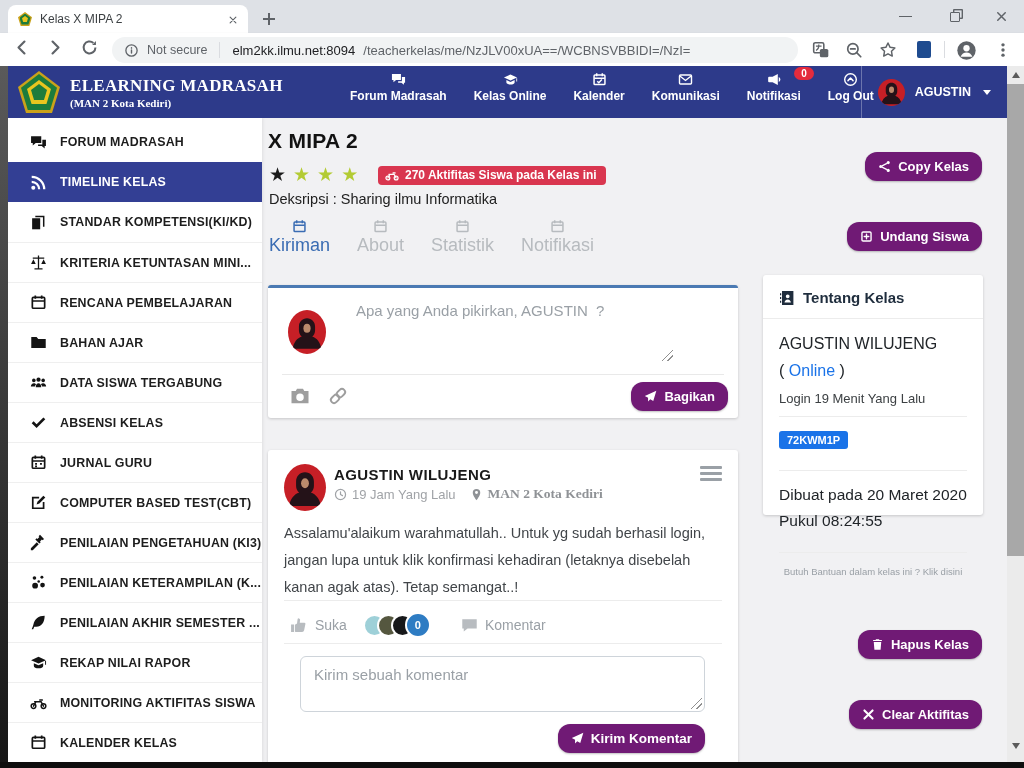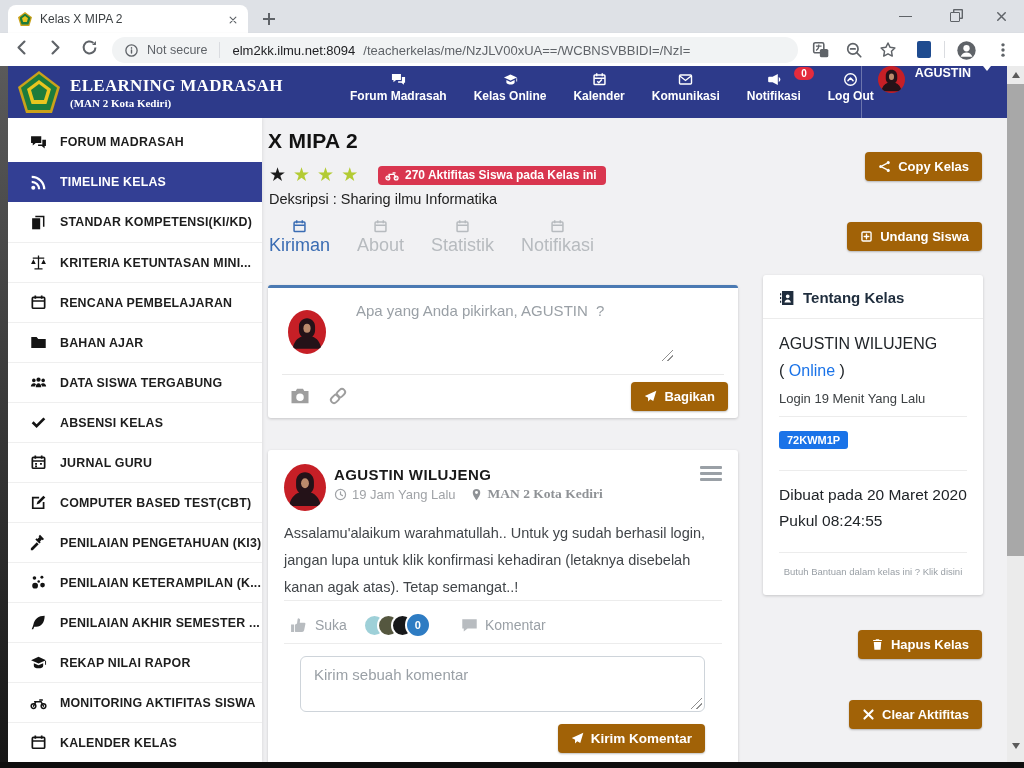--- a/index.html
+++ b/index.html
@@ -49,21 +49,21 @@
   .p2 { left:3px; top:3px; width:36px; height:36px; background:#1c7c3c; }
   .p3 { left:9px; top:9px; width:24px; height:24px; background:#e9c51f; }
   .p4 { left:13px; top:13px; width:16px; height:16px; background:#1c7c3c; }
   .brand-name { font-family:"Liberation Serif", serif; font-weight:bold; font-size:17px; letter-spacing:.3px; }
   .brand-sub { font-family:"Liberation Serif", serif; font-weight:bold; font-size:11px; margin-top:1px; }
   .nav-items { position:absolute; left:342px; top:6px; display:flex; gap:27px; }
   .nav-item { display:flex; flex-direction:column; align-items:center; gap:2px; position:relative; cursor:pointer; }
   .nav-item svg { width:15px; height:15px; color:#fff; }
   .nav-label { font-size:12px; font-weight:bold; white-space:nowrap; }
   .nav-badge { position:absolute; top:-5px; right:-13px; background:#e42b3d; color:#fff; font-size:10px; font-weight:bold; padding:1px 7px; border-radius:9px; }
-  .nav-right { position:absolute; right:0; top:0; height:52px; display:flex; gap:10px; padding:0 16px; border-left:1px solid rgba(255,255,255,.3); }
+  .nav-right { position:absolute; right:0; top:0; height:52px; display:flex; align-items:center; gap:10px; padding:0 16px; border-left:1px solid rgba(255,255,255,.3); }
   .avatar { border-radius:50%; background:#c61f26; overflow:hidden; position:relative; flex:none; }
   .avatar svg { position:absolute; left:0; top:0; width:100%; height:100%; }
   .av-sm { width:27px; height:27px; }
   .user-name { font-size:12.5px; font-weight:bold; }
   .caret { width:0; height:0; border-left:4px solid transparent; border-right:4px solid transparent; border-top:5px solid #fff; margin-left:2px; }
 
   
   .sidebar { position:absolute; left:8px; top:118px; width:254px; height:644px; background:#fff; box-shadow:1px 0 3px rgba(0,0,0,.08); z-index:6; }
   .sb-list { position:absolute; left:0; top:4px; width:254px; }
   .sb-item { height:40px; display:flex; align-items:center; gap:13px; padding-left:22px; cursor:pointer; }
@@ -92,21 +92,21 @@
   .card { background:#fff; box-shadow:0 1px 3px rgba(0,0,0,.18); border-radius:3px; }
   .composer { position:absolute; left:0; top:167px; width:470px; height:133px; border-top:3px solid #4b7ab3; }
   .composer .avatar { position:absolute; left:20px; top:22px; width:38px; height:44px; border-radius:50%; }
   .composer textarea { position:absolute; left:88px; top:14px; width:330px; height:58px; border:none; resize:none; outline:none; font-family:inherit; font-size:15px; color:#333; background:transparent; }
   .composer textarea::placeholder { color:#9aa0a6; }
   .rsz { position:absolute; width:11px; height:11px; background:linear-gradient(135deg, transparent 0 46%, #909090 46% 54%, transparent 54% 72%, #909090 72% 80%, transparent 80%); }
   .composer .rsz { right:65px; top:62px; }
   .comp-div { position:absolute; left:14px; right:14px; top:86px; border-top:1px solid #e9e9e9; }
   .comp-tools { position:absolute; left:22px; top:98px; display:flex; gap:18px; color:#9e9e9e; }
   .comp-tools svg { width:20px; height:20px; }
-  .btn { display:inline-flex; align-items:center; gap:7px; background:#a16207; color:#fff; font-weight:bold; font-size:13px; padding:7px 13px; border-radius:4px; border:none; font-family:inherit; cursor:pointer; box-shadow:0 1px 2px rgba(0,0,0,.25); white-space:nowrap; }
+  .btn { display:inline-flex; align-items:center; gap:7px; background:#701a75; color:#fff; font-weight:bold; font-size:13px; padding:7px 13px; border-radius:12px; border:none; font-family:inherit; cursor:pointer; box-shadow:0 1px 2px rgba(0,0,0,.25); white-space:nowrap; }
   .btn svg { width:13px; height:13px; flex:none; }
   .btn-share { position:absolute; right:10px; top:94px; }
 
   .post { position:absolute; left:0; top:332px; width:470px; height:334px; }
   .post .avatar { position:absolute; left:16px; top:14px; width:42px; height:47px; }
   .post-author { position:absolute; left:66px; top:16px; font-size:15px; font-weight:bold; color:#1a1a1a; letter-spacing:.4px; }
   .post-meta { position:absolute; left:66px; top:36px; display:flex; align-items:center; gap:14px; font-size:13px; color:#a0a3a7; }
   .post-meta svg { width:13px; height:13px; }
   .meta-chip { display:flex; align-items:center; gap:5px; }
   .meta-loc { font-family:"Liberation Serif", serif; font-weight:bold; color:#8f9296; font-size:13.5px; }
@@ -125,21 +125,21 @@
   .cm-box { position:absolute; left:32px; top:206px; width:405px; height:56px; border:1px solid #ced4da; border-radius:6px; }
   .cm-box textarea { width:100%; height:100%; border:none; resize:none; outline:none; font-family:inherit; font-size:15px; color:#333; padding:9px 13px; background:transparent; }
   .cm-box textarea::placeholder { color:#9aa0a6; }
   .cm-box .rsz { right:2px; bottom:2px; }
   .btn-comment { position:absolute; right:33px; top:274px; font-size:13.5px; }
 
   
   .rightcol { position:absolute; left:765px; top:118px; width:225px; height:644px; }
   .btn-copy { position:absolute; top:34px; right:8px; }
   .btn-invite { position:absolute; top:104px; right:8px; }
-  .about-card { position:absolute; left:-2px; top:157px; width:220px; height:320px; }
+  .about-card { position:absolute; left:-2px; top:157px; width:220px; height:240px; }
   .about-head { position:absolute; left:16px; top:14px; display:flex; align-items:center; gap:8px; font-size:15px; font-weight:bold; color:#1f2d3d; }
   .about-head svg { width:16px; height:16px; }
   .about-hdiv { position:absolute; left:0; right:0; top:43px; border-top:1px solid #ececec; }
   .about-owner { position:absolute; left:16px; top:60px; font-size:16px; color:#212529; }
   .about-status { position:absolute; left:16px; top:87px; font-size:16px; color:#212529; }
   .about-status .online { color:#1a73e8; }
   .about-login { position:absolute; left:16px; top:116px; font-size:13px; color:#3c4043; }
   .adiv1 { position:absolute; left:16px; right:16px; top:141px; border-top:1px solid #ececec; }
   .class-code { position:absolute; left:16px; top:156px; background:#1a73e8; color:#fff; font-size:11px; font-weight:bold; padding:3px 8px; border-radius:3px; }
   .adiv2 { position:absolute; left:16px; right:16px; top:195px; border-top:1px solid #ececec; }

